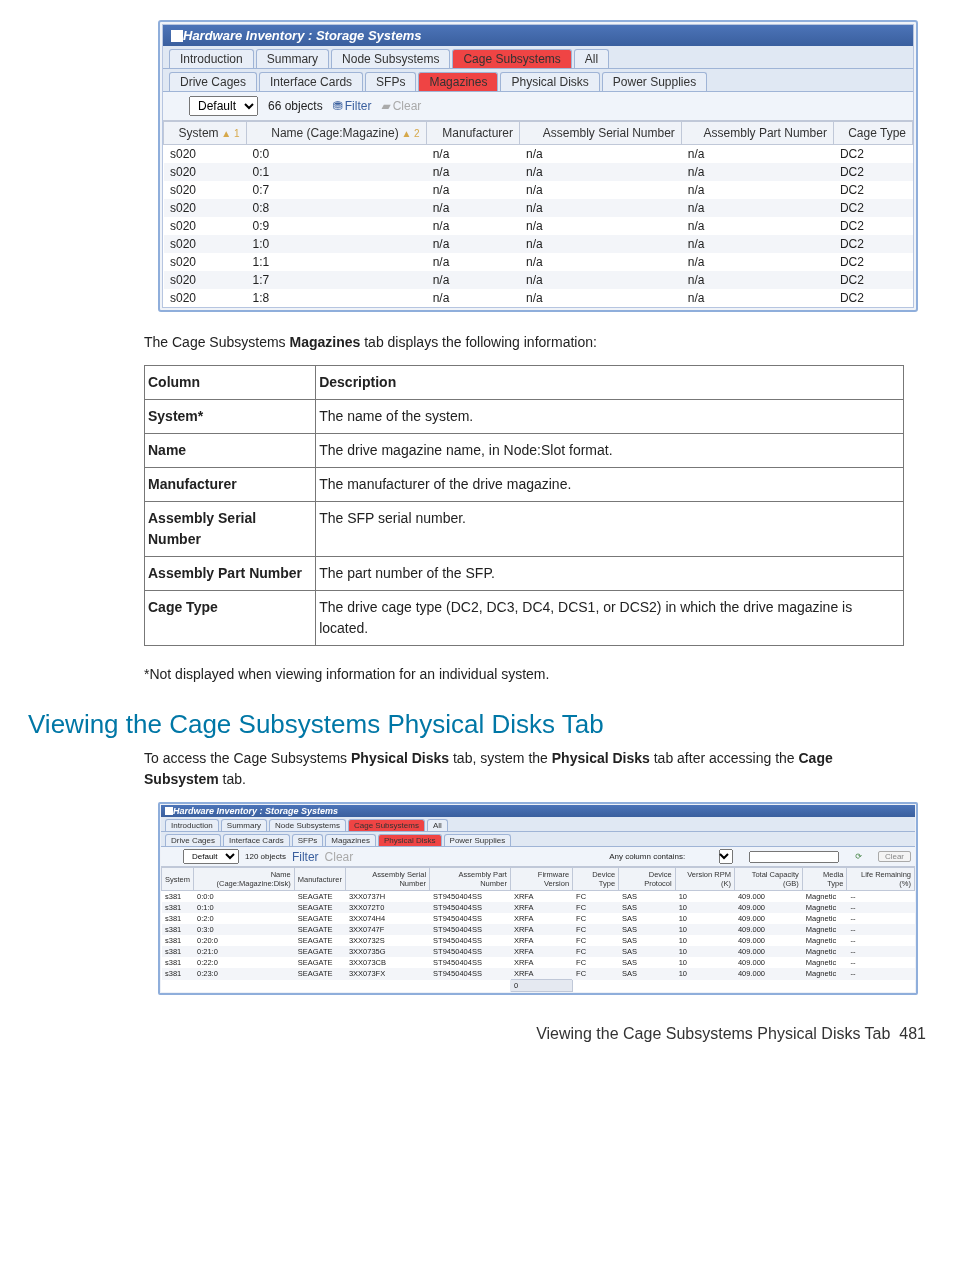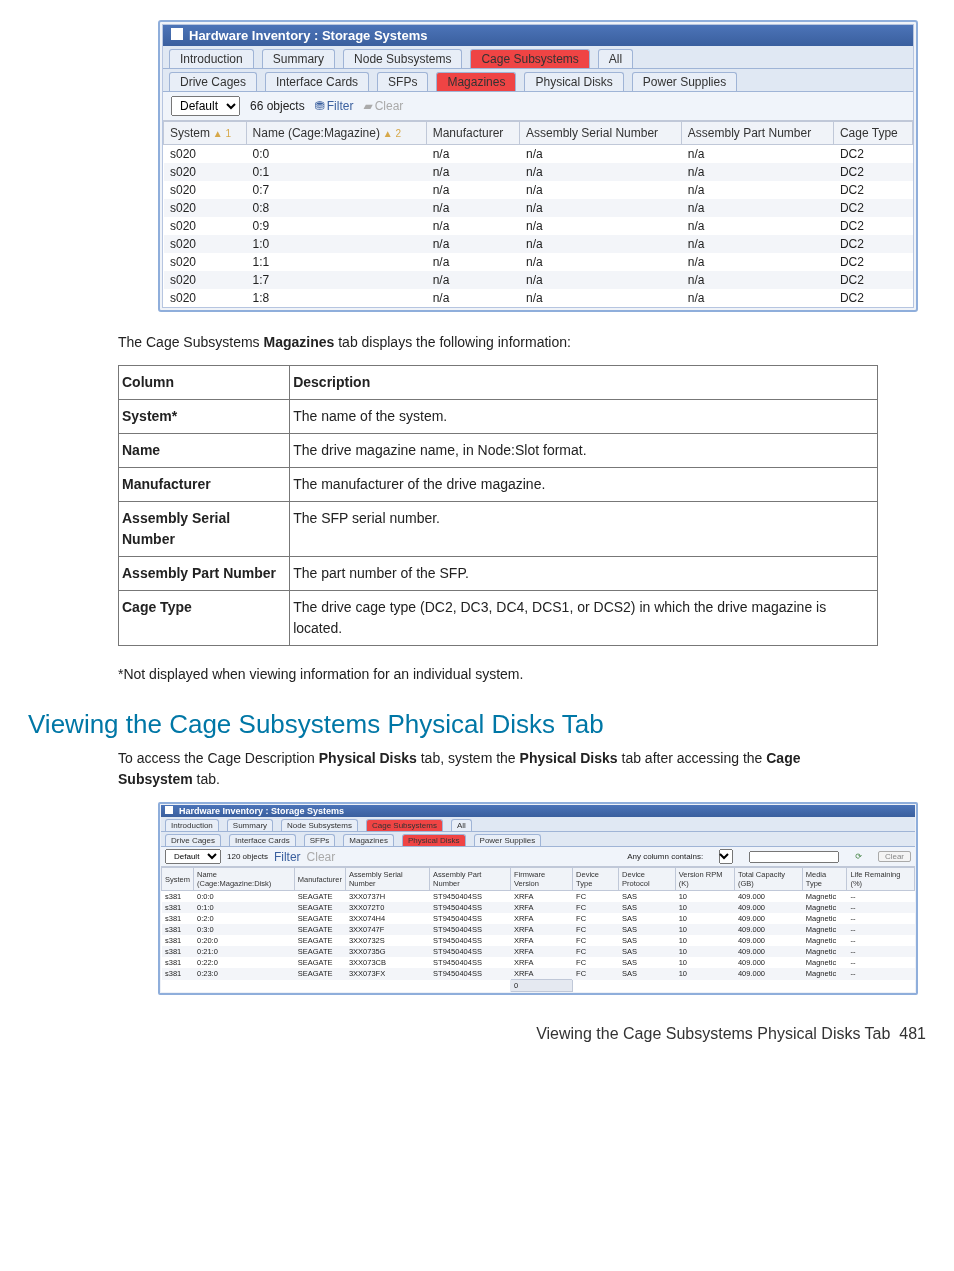--- a/index.html
+++ b/index.html
@@ -22,31 +22,32 @@
   .sp-inner {
     border: 1px solid #b6c5e0;
   }
   .panel-title {
     background: linear-gradient(#4c74b8, #3a5f9e);
     color: #fff;
     font-size: 13px;
     font-weight: bold;
     padding: 3px 8px;
     display: flex;
-    gap: 6px;
+    align-items: center;
+    font-style: italic;
   }
   .panel-title .icon-box {
     width: 12px; height: 12px; background: #fff; display: inline-block;
   }
   .tab-row {
     background: #e0e8f3;
     border-bottom: 1px solid #9fb4d6;
     padding: 3px 6px 0 6px;
     display: flex;
-    gap: 8px;
+    gap: 2px;
   }
   .tab {
     background: #e8eef7;
     border: 1px solid #9fb4d6;
     border-bottom: none;
     padding: 2px 10px;
     font-size: 12px;
     color: #333;
     border-radius: 3px 3px 0 0;
     cursor: pointer;
@@ -59,20 +60,21 @@
     background: #f0f4fa;
     padding: 4px 8px;
     display: flex;
     align-items: center;
     gap: 10px;
     font-size: 12px;
   }
   .filter-bar select {
     font-size: 12px;
     padding: 1px 4px;
+    margin-left: 18px;
   }
   .filter-link {
     color: #3a5f9e;
     font-size: 12px;
     cursor: pointer;
     display: inline-flex;
     align-items: center;
     gap: 2px;
   }
   .filter-link.disabled { color: #aaa; }
@@ -84,36 +86,36 @@
   }
   table.grid {
     width: 100%;
     border-collapse: collapse;
     font-size: 12px;
   }
   table.grid thead th {
     background: #f0f3f8;
     border: 1px solid #c0c8d8;
     padding: 4px 6px;
-    text-align: left;
+    text-align: right;
     font-weight: normal;
     color: #333;
     position: sticky;
     top: 0;
   }
   table.grid td {
     padding: 2px 6px;
     border-left: 1px solid transparent;
     border-right: 1px solid transparent;
   }
   table.grid tbody tr.alt { background: #f3f5f9; }
   .sort-arrow { color: #d6a84a; font-size: 10px; }
 
   .body-text {
-    margin: 0 0 0 90px;
+    margin: 0 0 0 116px;
     max-width: 760px;
     font-size: 14px;
     line-height: 1.5;
   }
   .body-text p { margin: 8px 0 12px; }
 
   table.doc-table {
     width: 100%;
     border-collapse: collapse;
     margin: 12px 0 18px;
@@ -339,21 +341,21 @@
       </tbody>
   </table>
 
   <p>*Not displayed when viewing information for an individual system.</p>
 </div>
 
 <h2 class="section-heading">Viewing the Cage Subsystems Physical Disks Tab</h2>
 
 <div class="body-text">
   <p>
-    <span>To access the Cage Description </span><b>Physical Disks</b><span> tab, system the </span><b>Physical Disks</b><span> tab after accessing the </span><b>Cage Subsystem</b><span> tab.</span>
+    <span>To access the Cage Subsystems </span><b>Physical Disks</b><span> tab, system the </span><b>Physical Disks</b><span> tab after accessing the </span><b>Cage Subsystem</b><span> tab.</span>
   </p>
 </div>
 
 <div class="mini-screenshot">
   <div class="panel-title">
     <span class="icon-box" style="width:8px;height:8px;"></span>
     <span>Hardware Inventory : Storage Systems</span>
   </div>
   <div class="tab-row" id="s2tabs1">
       <div class="tab">Introduction</div>

